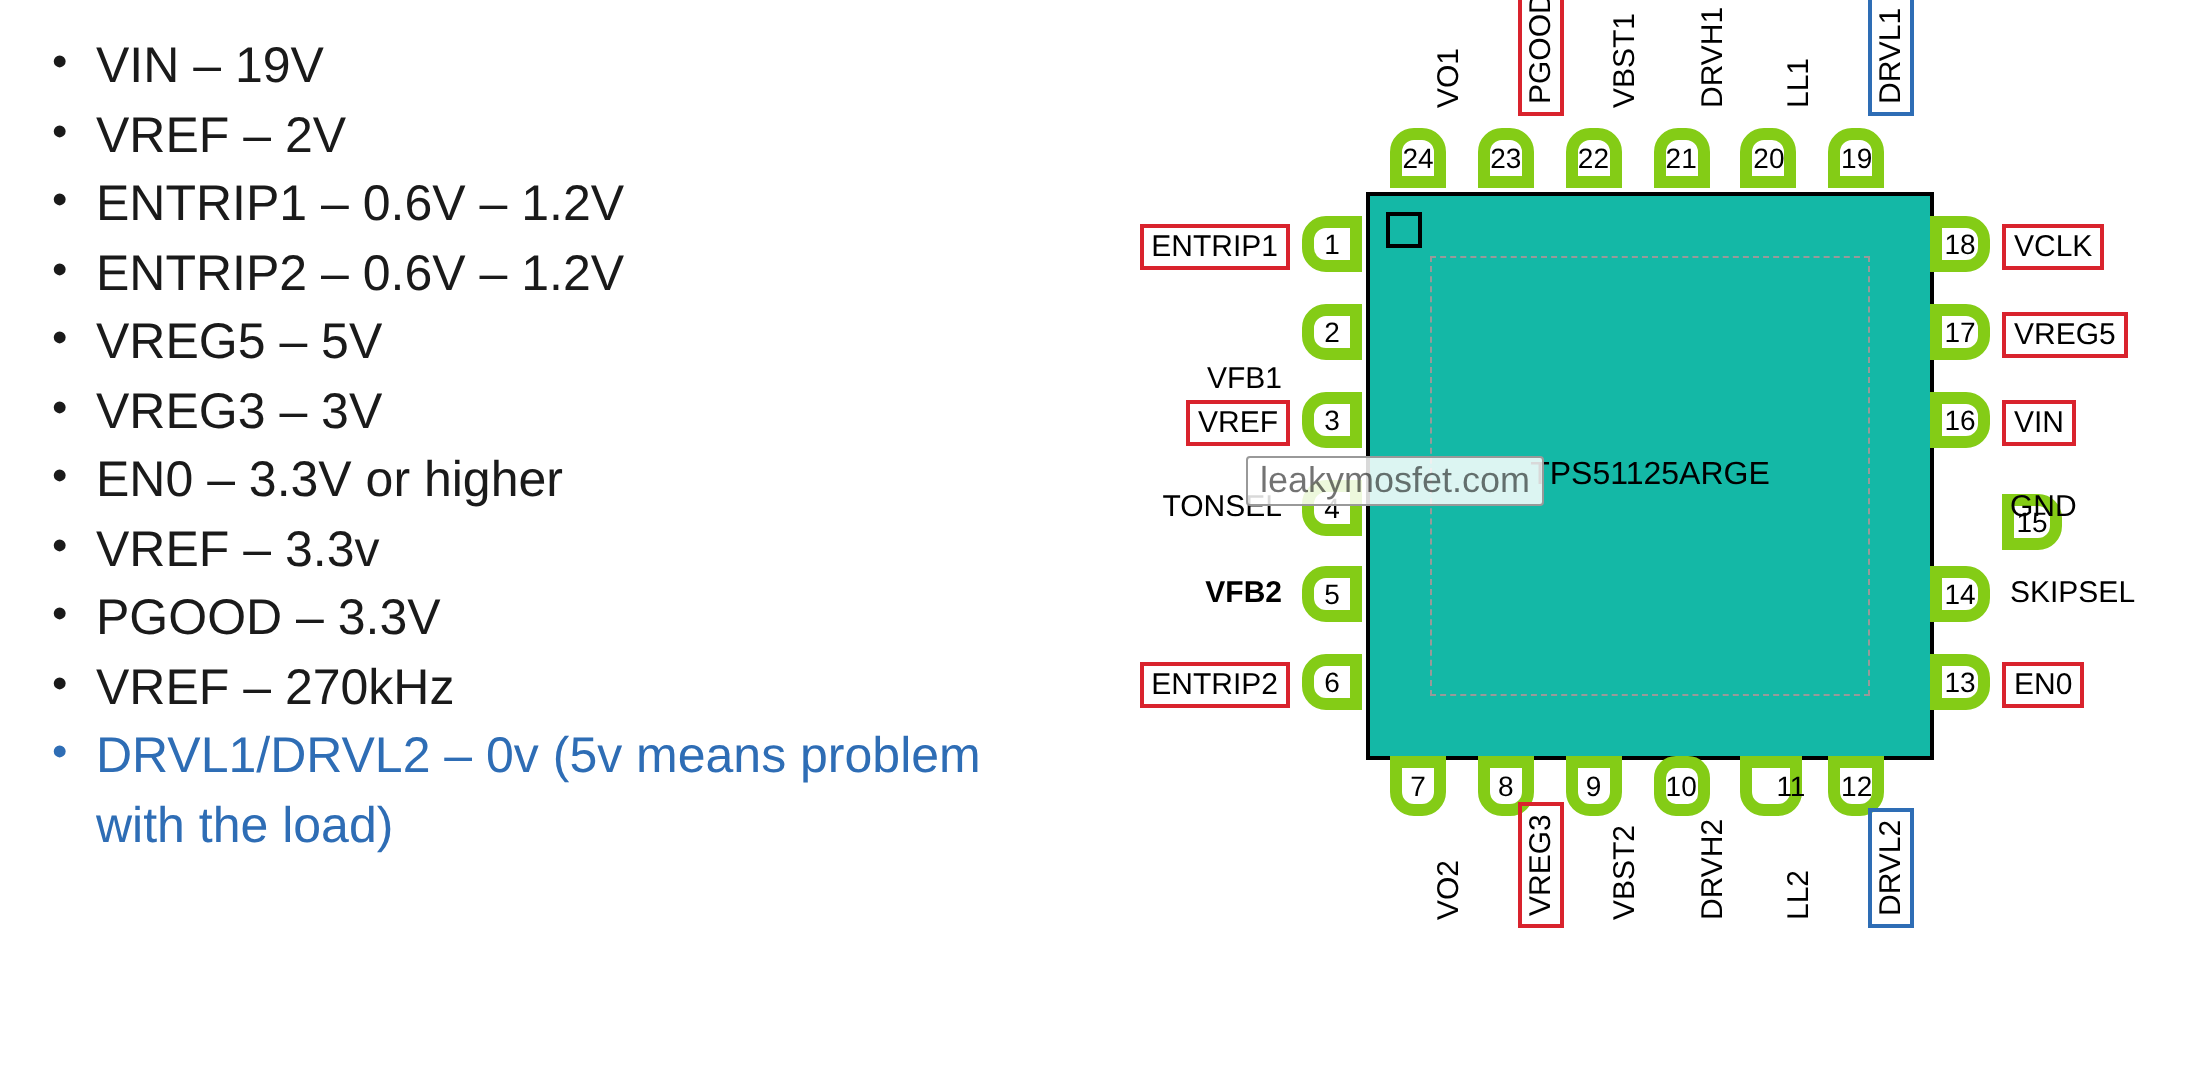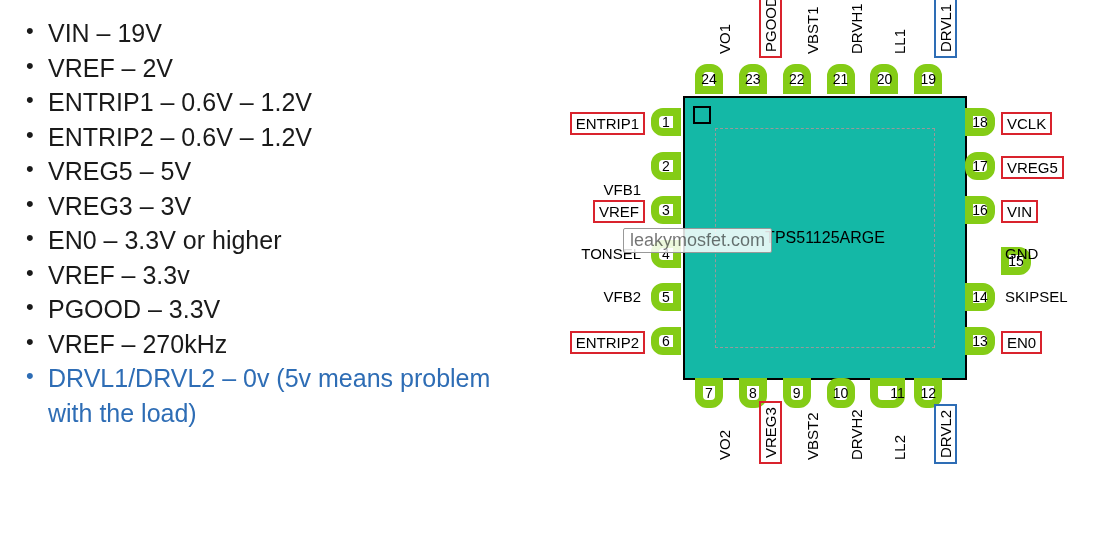--- a/index.html
+++ b/index.html
@@ -10,21 +10,21 @@
   .bullets li{font-size:25px;line-height:1.38;padding-left:28px;position:relative;color:#1a1a1a}
   .bullets li::before{content:"•";position:absolute;left:6px;top:0;font-size:22px}
   .bullets li.hi{color:#2e6db5}
   .diagram{position:relative;width:560px;height:500px}
   
   .chip{position:absolute;left:160px;top:86px;width:280px;height:280px;border:2px solid #000;background:#14b8a6}
   .chip-inner{position:absolute;left:30px;top:30px;right:30px;bottom:30px;border:1px dashed #999}
   .chip-dot{position:absolute;left:8px;top:8px;width:14px;height:14px;border:2px solid #000}
   .chip-label{position:absolute;left:0;right:0;top:50%;transform:translateY(-50%);text-align:center;font-size:16px}
   
-  .pin{position:absolute;border:8px solid #84cc16;box-sizing:border-box;font-size:14px;display:flex;align-items:center;justify-content:center;background:#fff}
+  .pin{position:absolute;border:6px solid #84cc16;box-sizing:border-box;font-size:14px;display:flex;align-items:center;justify-content:center;background:#fff}
   
   .pin.l{width:30px;height:28px;left:128px;border-radius:12px 0 0 12px}
   
   .pin.r{width:30px;height:28px;left:442px;border-radius:0 12px 12px 0}
   
   .pin.t{width:28px;height:30px;top:54px;border-radius:12px 12px 0 0}
   
   .pin.b{width:28px;height:30px;top:368px;border-radius:0 0 12px 12px}
   
   .plabel{position:absolute;font-size:15px;white-space:nowrap}
@@ -70,26 +70,26 @@
 
     <div class="pin l" style="top: 98px;">1</div>
         <div class="plabel l" style="left: 32px; top: 102px;"><span class="box red">ENTRIP1</span></div>
         <div class="pin l" style="top: 141.867px;">2</div>
         <div class="plabel l" style="left: 32px; top: 145.867px; margin-top: 24px;"><span class="box">VFB1</span></div>
         <div class="pin l" style="top: 185.733px;">3</div>
         <div class="plabel l" style="left: 32px; top: 189.733px;"><span class="box red">VREF</span></div>
         <div class="pin l" style="top: 229.6px;">4</div>
         <div class="plabel l" style="left: 32px; top: 233.6px;"><span class="box">TONSEL</span></div>
         <div class="pin l" style="top: 273.467px;">5</div>
-        <div class="plabel l" style="left: 32px; top: 277.467px;"><span class="box">VFB2</span></div>
+        <div class="plabel l" style="left: 32px; top: 277.467px; font-weight: bold;"><span class="box">VFB2</span></div>
         <div class="pin l" style="top: 317.333px;">6</div>
         <div class="plabel l" style="left: 32px; top: 321.333px;"><span class="box red">ENTRIP2</span></div>
         <div class="pin r" style="top: 98px;">18</div>
         <div class="plabel r" style="top: 102px;"><span class="box red">VCLK</span></div>
-        <div class="pin r" style="top: 141.867px; border-radius: 12px;">17</div>
+        <div class="pin r" style="top: 141.867px;">17</div>
         <div class="plabel r" style="top: 145.867px;"><span class="box red">VREG5</span></div>
         <div class="pin r" style="top: 185.733px;">16</div>
         <div class="plabel r" style="top: 189.733px;"><span class="box red">VIN</span></div>
         <div class="pin r" style="top: 237px; margin-left: 36px;">15</div>
         <div class="plabel r" style="top: 233.6px;"><span class="box">GND</span></div>
         <div class="pin r" style="top: 273.467px;">14</div>
         <div class="plabel r" style="top: 277.467px;"><span class="box">SKIPSEL</span></div>
         <div class="pin r" style="top: 317.333px;">13</div>
         <div class="plabel r" style="top: 321.333px;"><span class="box red">EN0</span></div>
         <div class="pin t" style="left: 172px;">24</div>

